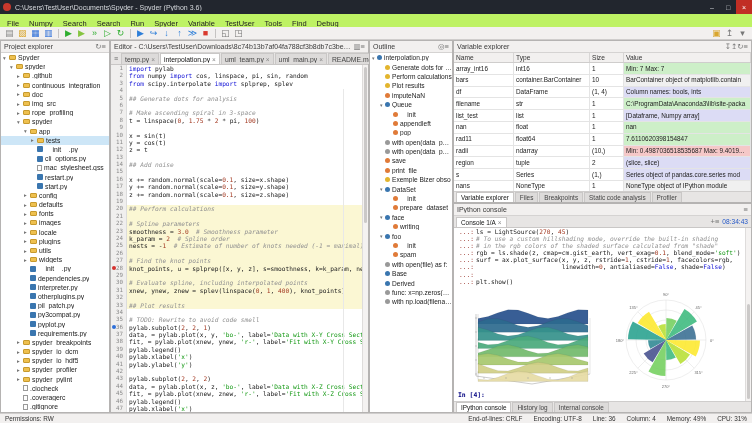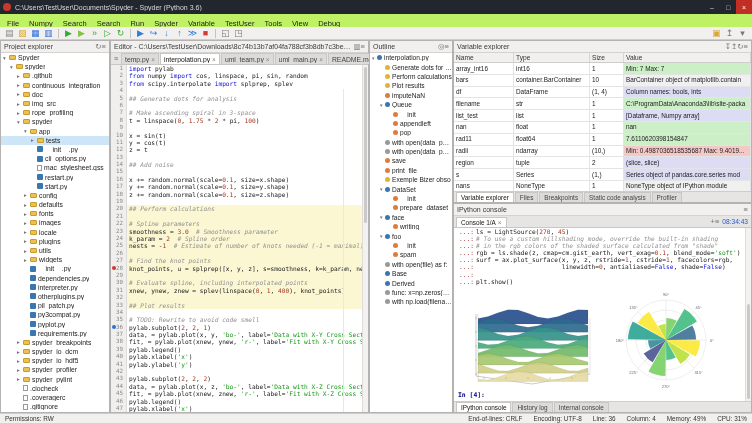--- a/index.html
+++ b/index.html
@@ -130,21 +130,21 @@
   <div class="menubar" id="menubar">
       <span class="menu-item">File</span>
       <span class="menu-item">Numpy</span>
       <span class="menu-item">Search</span>
       <span class="menu-item">Search</span>
       <span class="menu-item">Run</span>
       <span class="menu-item">Spyder</span>
       <span class="menu-item">Variable</span>
       <span class="menu-item">TestUser</span>
       <span class="menu-item">Tools</span>
-      <span class="menu-item">View</span>
+      <span class="menu-item">Find</span>
       <span class="menu-item">Debug</span>
     </div>
 
   <div class="toolbar">
     <span class="tb-group" id="tb-left">
         <span class="tb-icon" style="color: rgb(138, 138, 138);">▤</span>
         <span class="tb-icon" style="color: rgb(217, 166, 46);">▨</span>
         <span class="tb-icon" style="color: rgb(46, 111, 217);">▦</span>
         <span class="tb-icon" style="color: rgb(46, 111, 217);">▥</span>
         <span class="tb-sep"></span>

